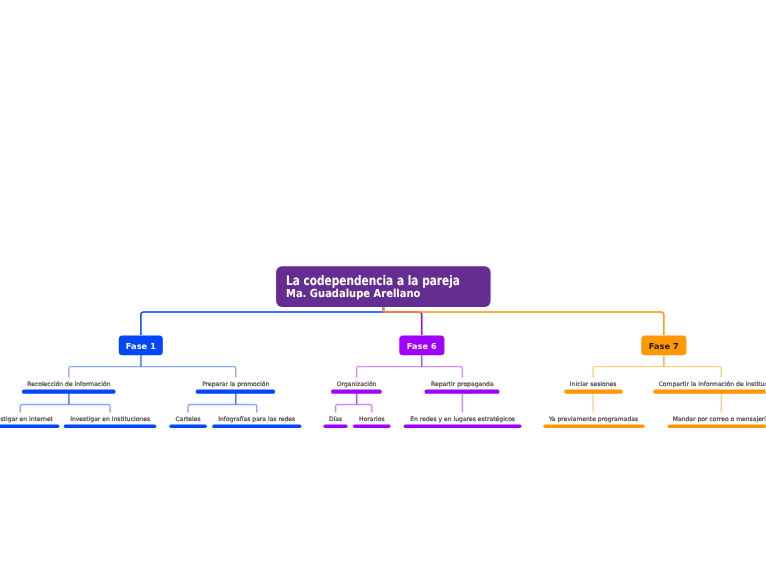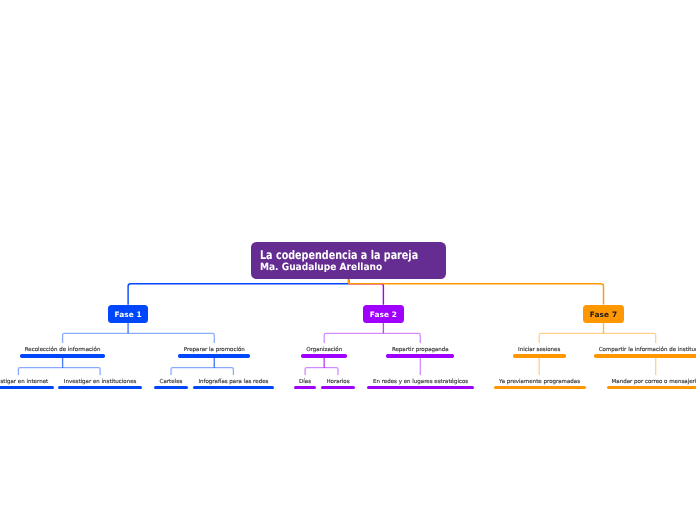--- a/index.html
+++ b/index.html
@@ -77,21 +77,21 @@
 
     <div id="root-node" class="node root-node" style="left: 251.45px; top: 241.75px; width: 194.3px; height: 37.5px; background: rgb(101, 45, 145); color: rgb(255, 255, 255); text-align: right;">
       <div class="root-title">La codependencia a la pareja</div>
       <div class="root-sub">Ma. Guadalupe Arellano</div>
     </div>
 
     <div id="phase-0" class="node phase-node" style="left: 108.1px; top: 304.65px; width: 40px; height: 18.1px; background: rgb(0, 70, 250); color: rgb(255, 255, 255);">
       <div class="phase-label">Fase 1</div>
     </div>
     <div id="phase-1" class="node phase-node" style="left: 363.25px; top: 304.65px; width: 40.3px; height: 18.3px; background: rgb(160, 0, 253); color: rgb(255, 255, 255);">
-      <div class="phase-label">Fase 2</div>
+      <div class="phase-label">Fase 6</div>
     </div>
     <div id="phase-2" class="node phase-node" style="left: 583.15px; top: 304.55px; width: 40.7px; height: 18.3px; background: rgb(255, 152, 0); color: rgb(26, 26, 26);">
       <div class="phase-label">Fase 7</div>
     </div>
 
   <div class="leaf" style="left: -137.4px; top: 347px; width: 400px;">
         <div class="leaf-label">Recolección de información</div>
         <div class="leaf-bar" style="width: 85.4px; background: rgb(0, 70, 250);"></div>
       </div>
       <div class="leaf" style="left: -181.6px; top: 378.7px; width: 400px;">

